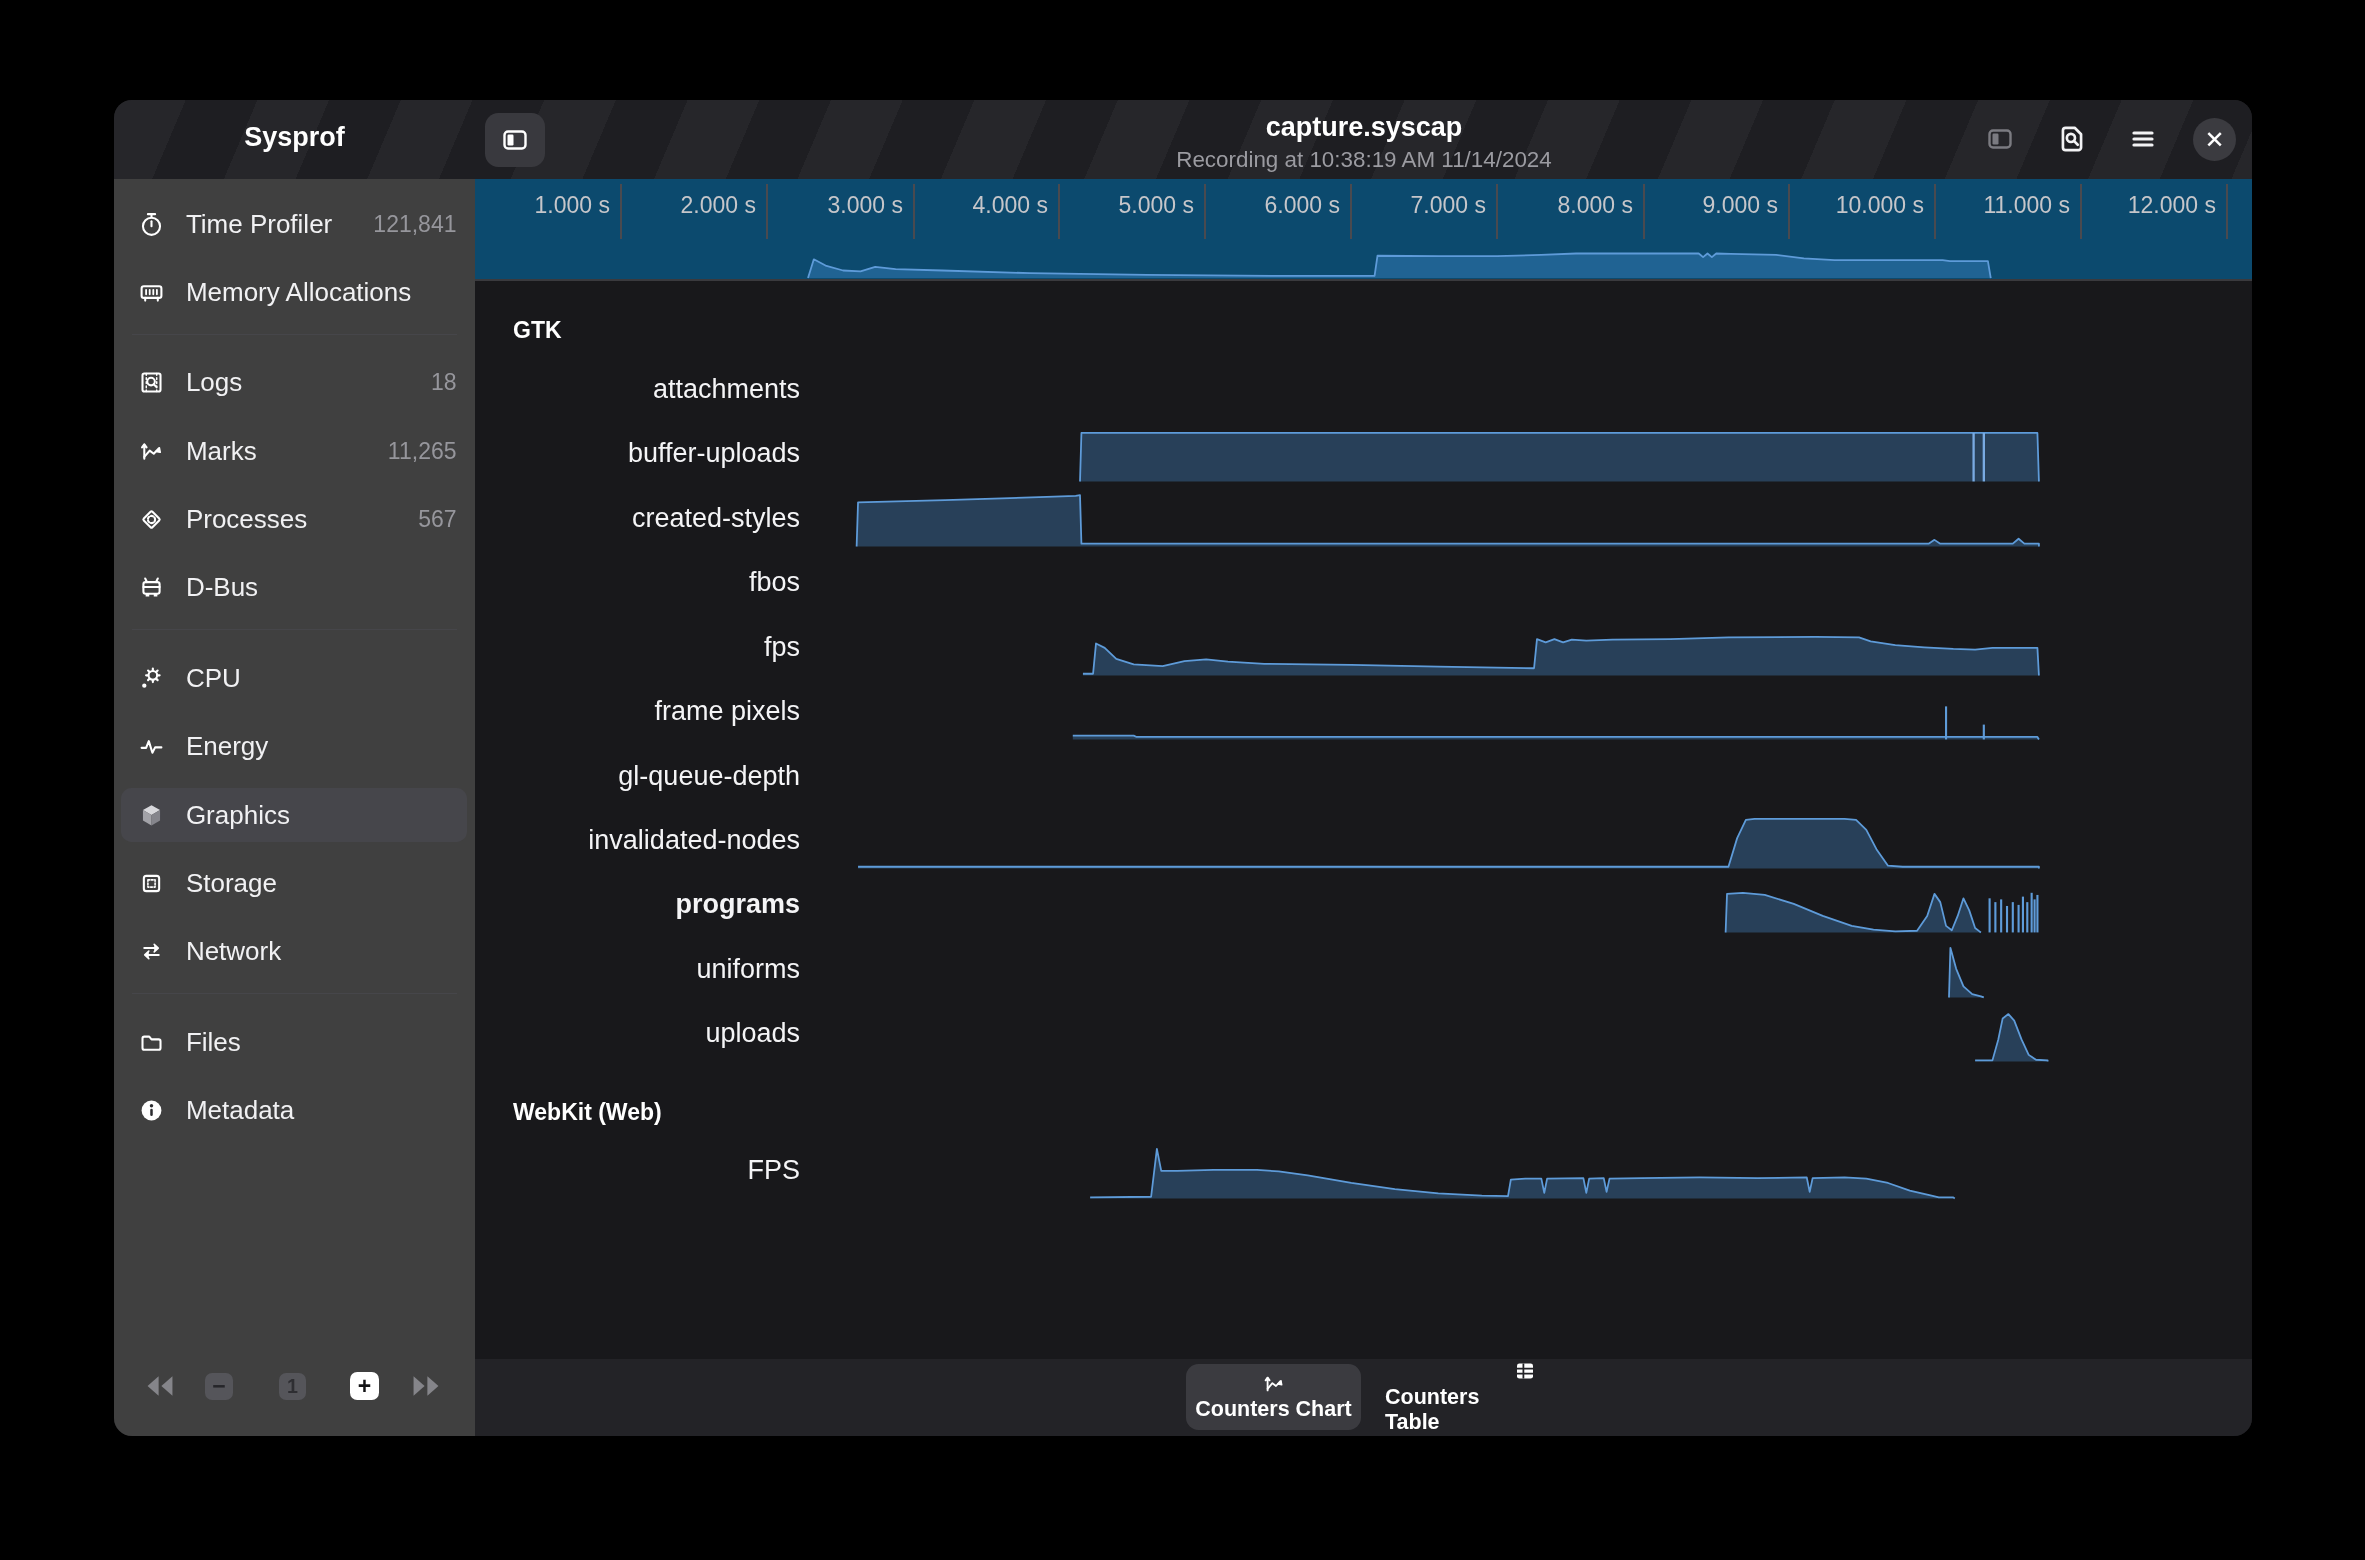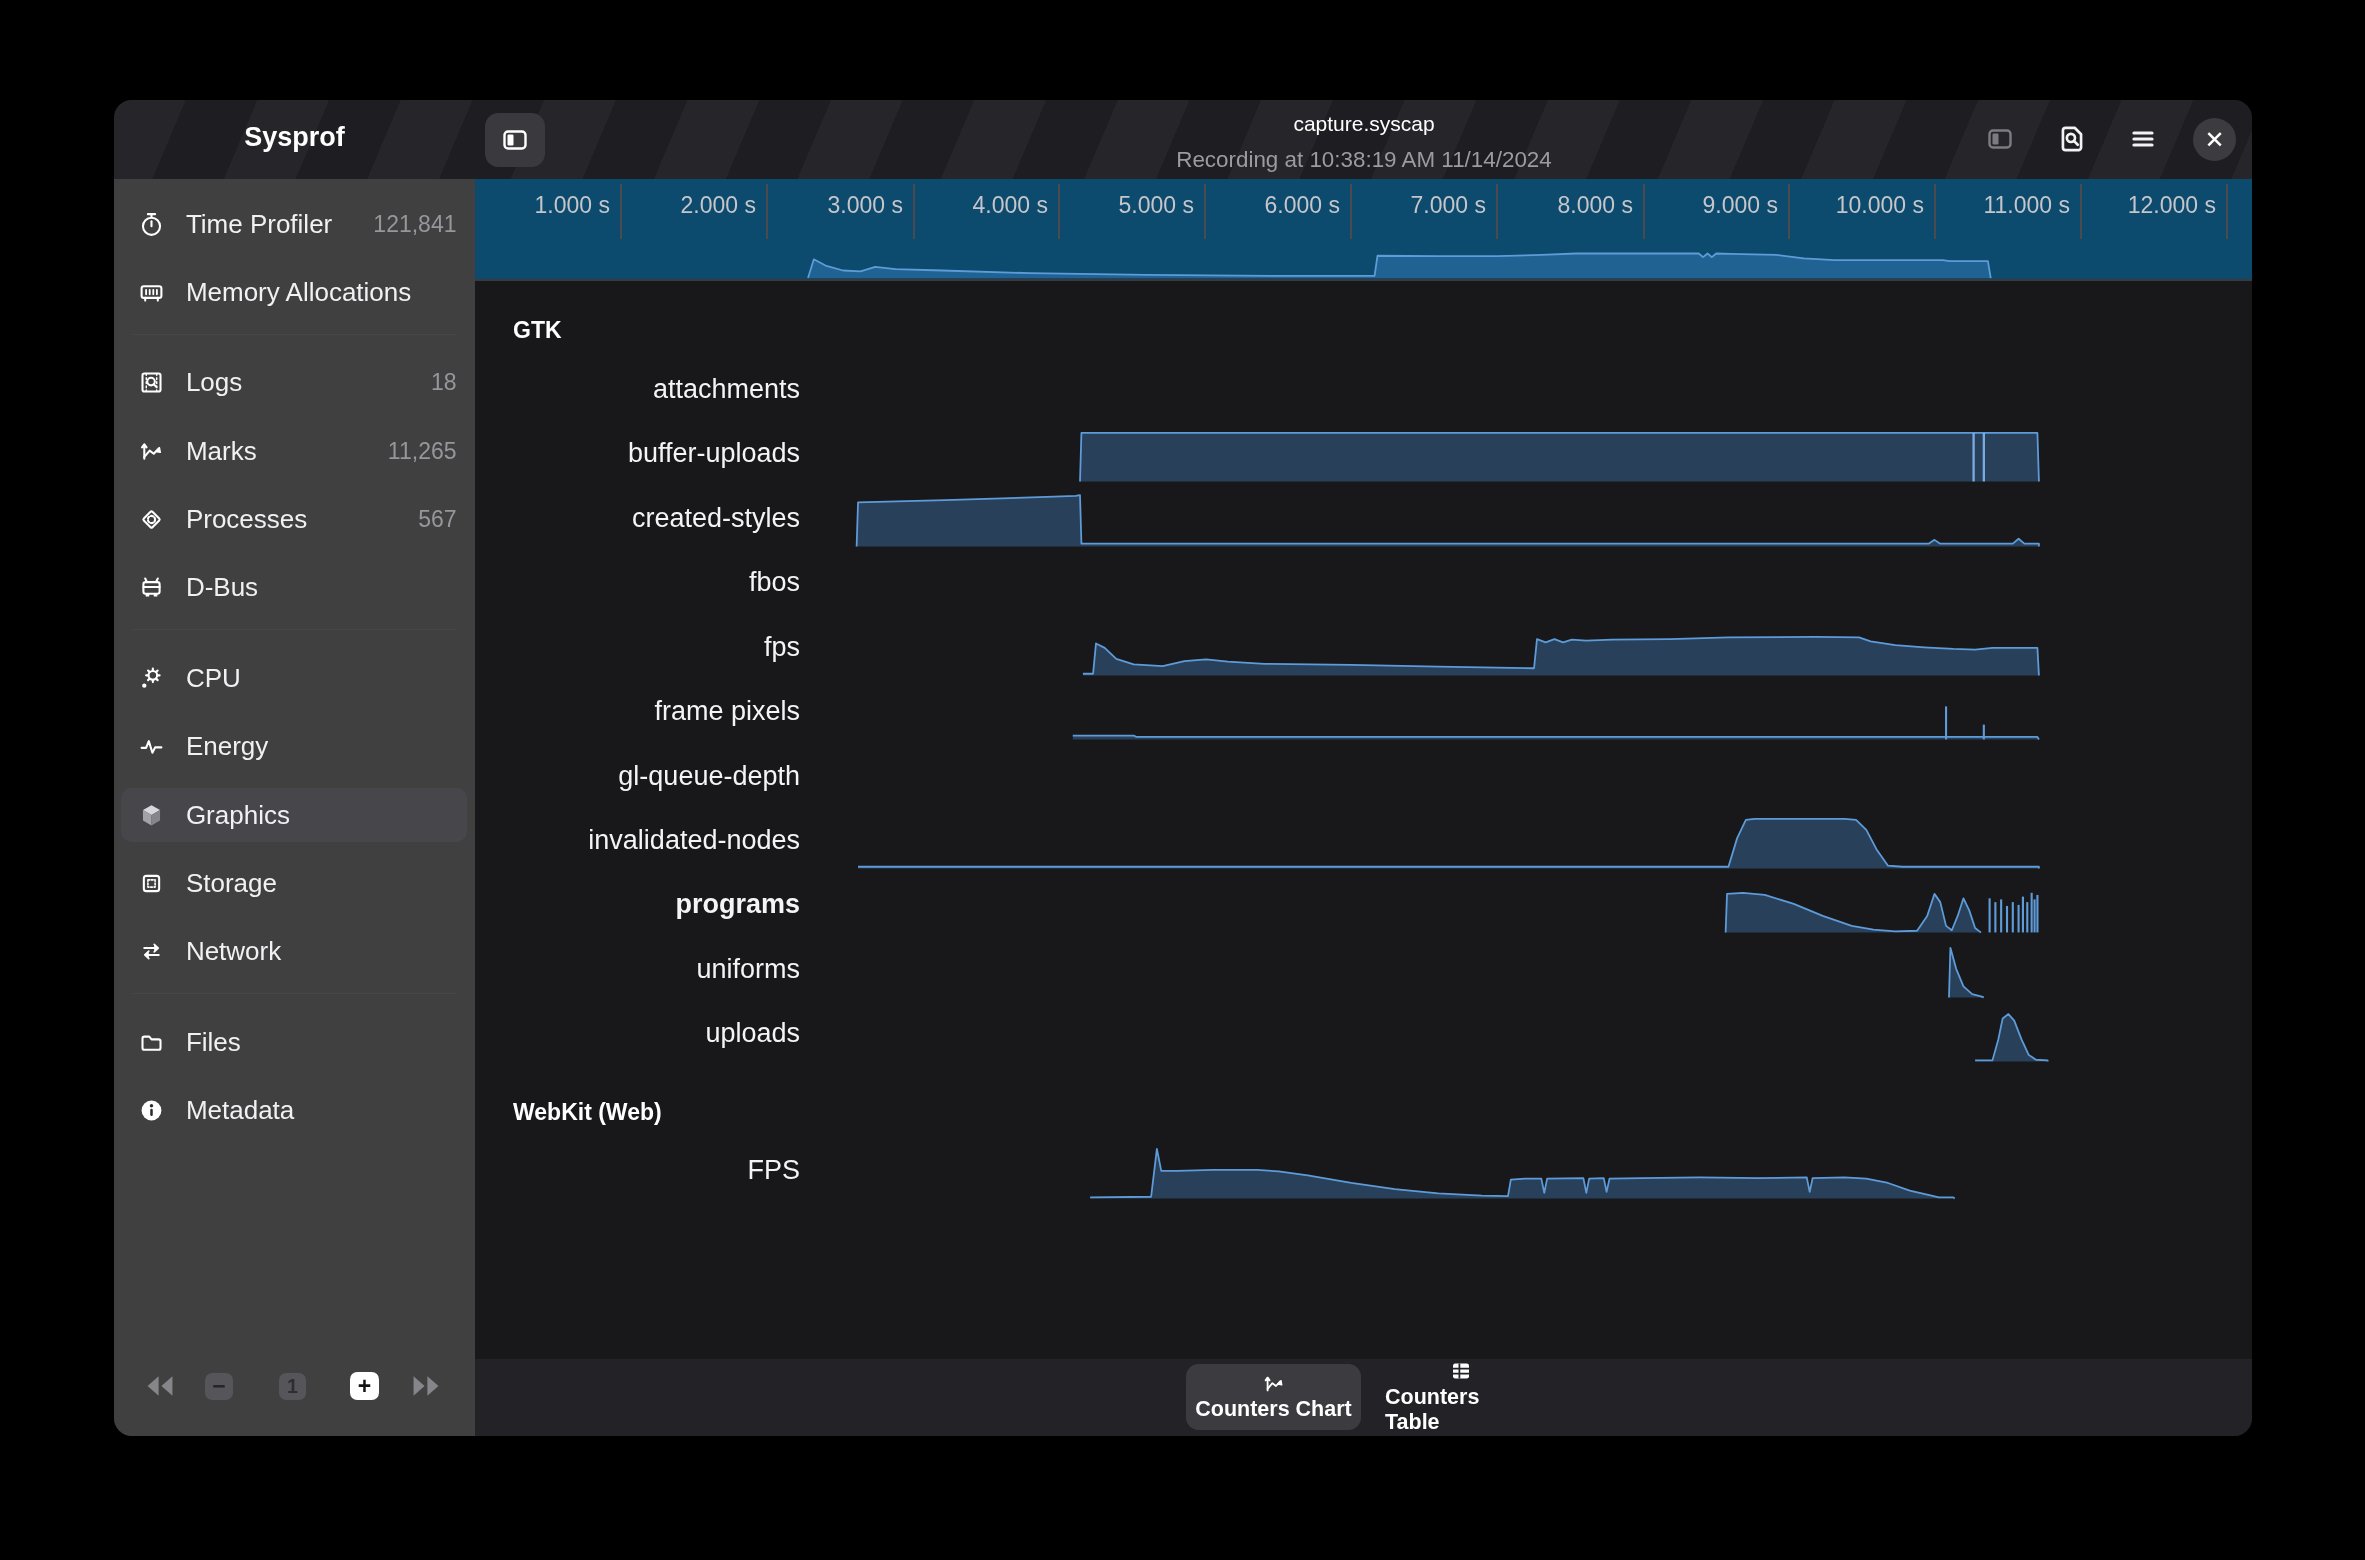--- a/index.html
+++ b/index.html
@@ -6,21 +6,21 @@
     font-family:"Liberation Sans","DejaVu Sans",sans-serif;-webkit-font-smoothing:antialiased;}
   .abs{position:absolute;}
   #window{position:absolute;left:114px;top:100px;width:2138px;height:1336px;
     border-radius:18px;overflow:hidden;background:#1a1a1d;}
   
   #headerbar{left:0;top:0;width:2138px;height:79px;
     background:repeating-linear-gradient(113deg,#26262a 0 66px,#1e1e22 66px 132px);}
   #app-title{left:0;top:21.5px;width:361px;text-align:center;color:#ffffff;
     font-size:27px;font-weight:bold;}
   #doc-title{left:361px;top:11.6px;width:1778px;text-align:center;color:#ffffff;
-    font-size:21px;font-weight:normal;}
+    font-size:27px;font-weight:bold;}
   #doc-subtitle{left:361px;top:47px;width:1778px;text-align:center;color:#9b9ba1;font-size:22.4px;}
   .hdr-btn{display:flex;align-items:center;justify-content:center;cursor:pointer;}
   #toggle-sidebar-btn{left:371px;top:12.5px;width:60px;height:54px;border-radius:13.4px;background:#39393e;}
   #panel-right-btn{left:1862px;top:19.7px;width:48px;height:39px;color:#7b7b81;}
   #doc-search-btn{left:1934px;top:19.7px;width:48px;height:39px;color:#f2f2f4;}
   #menu-btn{left:2005px;top:19.7px;width:48px;height:39px;color:#f2f2f4;}
   #close-btn{left:2079px;top:18px;width:43px;height:43px;border-radius:50%;background:#3b3b40;
     color:#ffffff;font-size:24px;font-weight:bold;}
   
   #sidebar{left:0;top:79px;width:361px;height:1257px;background:#404040;border-right:0.9px solid #19191b;}
@@ -384,21 +384,21 @@
         <span class="ft-icon">
           <svg width="24" height="24" viewBox="0 0 30 30" fill="none" stroke="currentColor" stroke-width="2.3" stroke-linecap="round" stroke-linejoin="round">
             <path d="M7,7.5 V23"></path>
             <path d="M4.5,10.5 L7,7 L9.5,10.5" fill="currentColor"></path>
             <path d="M7,21 L13,14 L17.5,17.5 L23,11.5"></path>
             <path d="M23.8,10.8 L24.8,16 L19.6,15" fill="currentColor" stroke-width="1.6"></path>
           </svg>
         </span>
         <span class="ft-label">Counters Chart</span>
       </div>
-      <div class="foot-tab" style="left: 1271px; width: 152px; position: absolute;">
+      <div class="foot-tab" style="left: 1271px; width: 152px; position: absolute; align-items: flex-end;">
         <span class="ft-icon">
           <svg width="24" height="24" viewBox="0 0 30 30">
             <rect x="5" y="5.5" width="20" height="19" rx="3" fill="#ffffff"></rect>
             <g stroke="#232327" stroke-width="2.2">
               <path d="M13,5.5 V24.5 M5,12 H25 M5,18.3 H25"></path>
             </g>
           </svg>
         </span>
         <span class="ft-label">Counters Table</span>
       </div>

